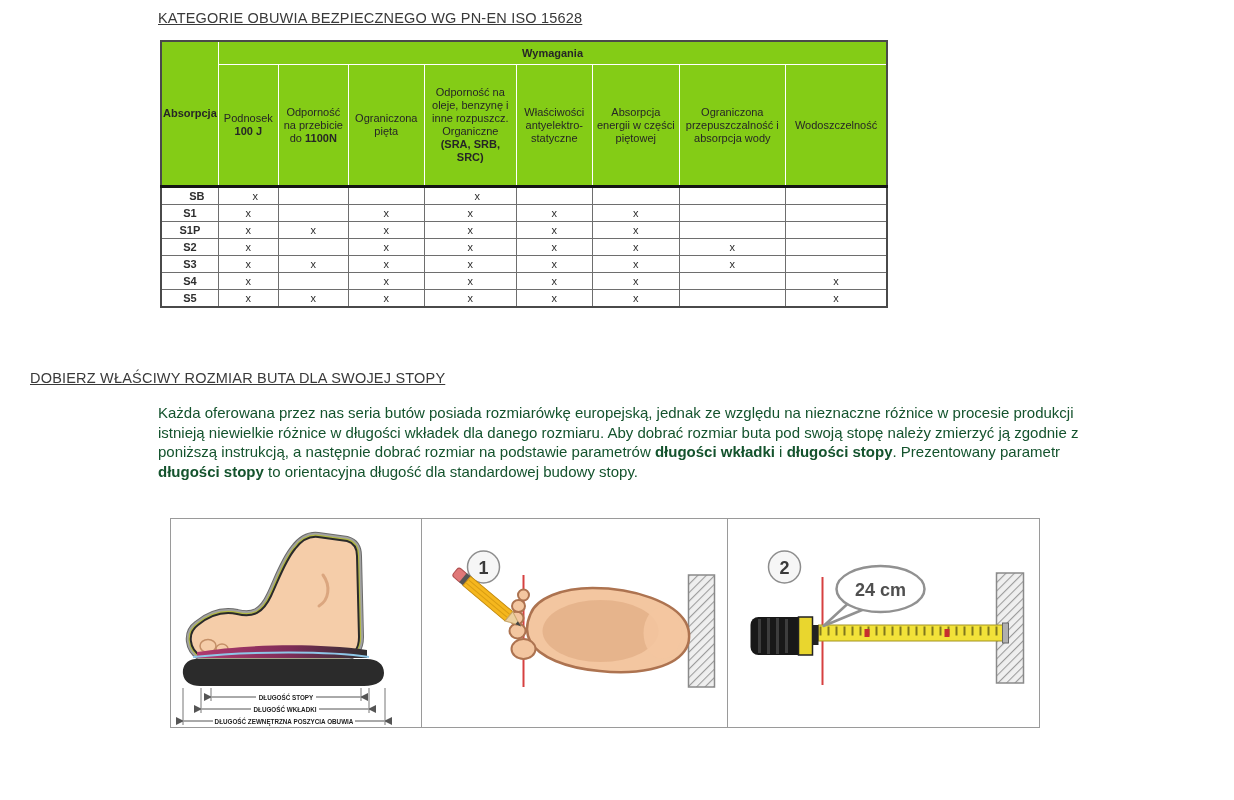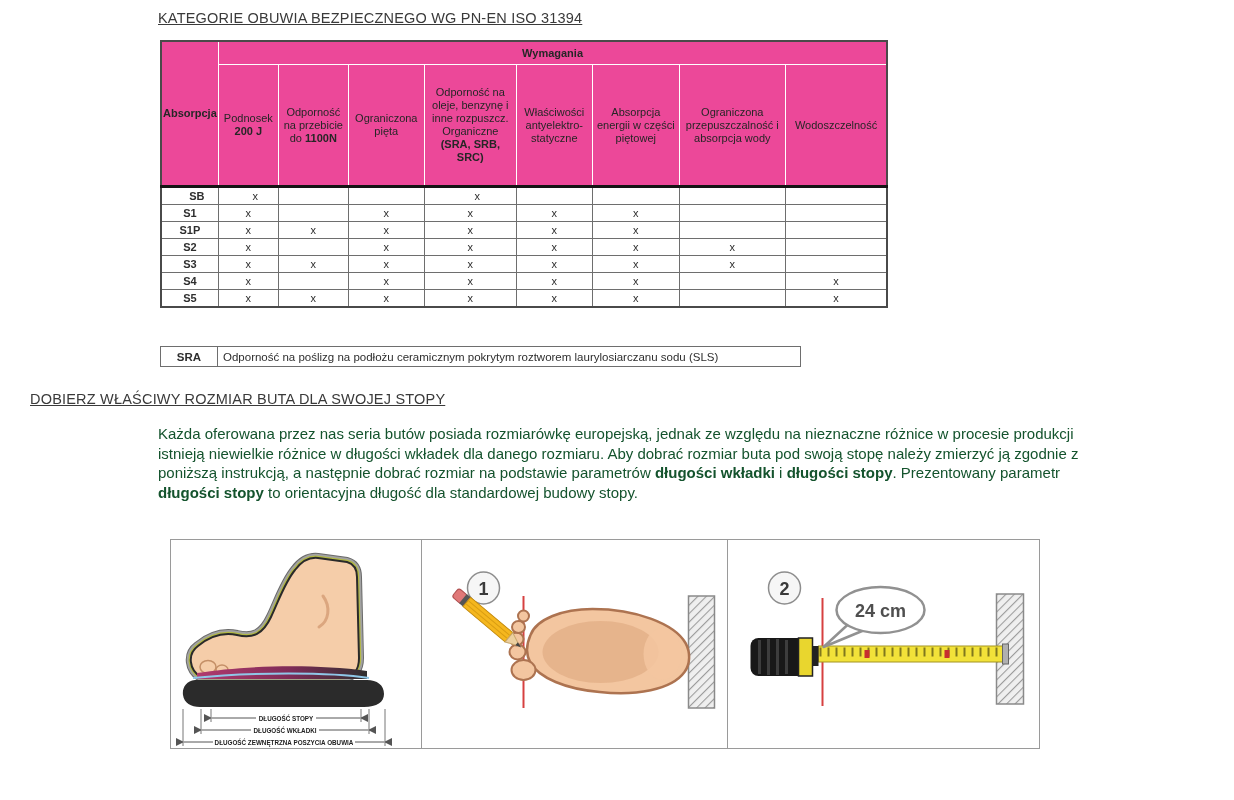--- a/index.html
+++ b/index.html
@@ -11,21 +11,21 @@
     margin:10px 0 0 158px;font-size:14.5px;font-weight:400;
     text-decoration:underline;color:#3a3a3a;letter-spacing:.2px;
   }
   
   table.cat-table{
     border-collapse:collapse;table-layout:fixed;
     margin:14px 0 0 160px;font-size:11px;line-height:13px;
     border:2px solid #4a4a4a;
   }
   .cat-table thead th{
-    background:#ec4899;border:1px solid #ffffff;
+    background:#84cc16;border:1px solid #ffffff;
     text-align:center;vertical-align:middle;font-weight:400;
     padding:2px 1px;color:#262626;
   }
   .cat-table th.corner{font-weight:bold;}
   .cat-table th.group{font-weight:bold;height:18px;}
   .cat-table thead tr.req-row th{height:116px;margin-left:10px;}
   .cat-table tbody td{
     border:1px solid #6e6e6e;height:16px;text-align:center;
     vertical-align:middle;padding:0;color:#2e2e2e;
   }
@@ -54,41 +54,41 @@
   }
   .panel + .panel{border-left:none;}
   .panel.p1{width:252px;}
   .panel.p2{width:306px;}
   .panel.p3{width:312px;}
   .panel svg{display:block;width:100%;height:100%;}
 </style>
 </head>
 <body>
 
-<h2 class="doc-title">KATEGORIE OBUWIA BEZPIECZNEGO WG PN-EN ISO 31394</h2>
+<h2 class="doc-title">KATEGORIE OBUWIA BEZPIECZNEGO WG PN-EN ISO 15628</h2>
 
 <table class="cat-table">
   <colgroup>
     <col style="width:54px">
       <col style="width:60px">
       <col style="width:70px">
     <col style="width:76px">
       <col style="width:92px">
       <col style="width:76px">
     <col style="width:87px">
       <col style="width:106px">
       <col style="width:102px">
   </colgroup>
   <thead>
     <tr>
       <th class="corner" rowspan="2">Absorpcja</th>
       <th class="group" colspan="8">Wymagania</th>
     </tr>
     <tr class="req-row" id="req-row">
-        <th><span>Podnosek </span><span class="b">200 J</span></th>
+        <th><span>Podnosek </span><span class="b">100 J</span></th>
         <th><span>Odporność na przebicie do </span><span class="b">1100N</span></th>
         <th><span>Ograniczona pięta</span></th>
         <th><span>Odporność na oleje, benzynę i inne rozpuszcz. Organiczne </span><span class="b">(SRA, SRB, SRC)</span></th>
         <th><span>Właściwości antyelektro-statyczne</span></th>
         <th><span>Absorpcja energii w części piętowej</span></th>
         <th><span>Ograniczona przepuszczalność i absorpcja wody</span></th>
         <th><span>Wodoszczelność</span></th>
       </tr>
   </thead>
   <tbody id="cat-tbody">
@@ -167,24 +167,20 @@
         <td class="mark">x</td>
         <td class="mark">x</td>
         <td class="mark"></td>
         <td class="mark">x</td>
       </tr>
     </tbody>
 </table>
 
 <table class="slip-table">
   <tbody id="slip-tbody">
-      <tr>
-        <td class="code">SRA</td>
-        <td class="desc">Odporność na poślizg na podłożu ceramicznym pokrytym roztworem laurylosiarczanu sodu (SLS)</td>
-      </tr>
     </tbody>
 </table>
 
 <h2 class="doc-title second">DOBIERZ WŁAŚCIWY ROZMIAR BUTA DLA SWOJEJ STOPY</h2>
 
 <p class="intro" id="intro-paragraph"><span>Każda oferowana przez nas seria butów posiada rozmiarówkę europejską, jednak ze względu na nieznaczne różnice w procesie produkcji istnieją niewielkie różnice w długości wkładek dla danego rozmiaru. Aby dobrać rozmiar buta pod swoją stopę należy zmierzyć ją zgodnie z poniższą instrukcją, a następnie dobrać rozmiar na podstawie parametrów </span><span class="b">długości wkładki</span><span> i </span><span class="b">długości stopy</span><span>. Prezentowany parametr </span><span class="b">długości stopy</span><span> to orientacyjna długość dla standardowej budowy stopy.</span></p>
 
 <div class="panels">
 
   <div class="panel p1">

